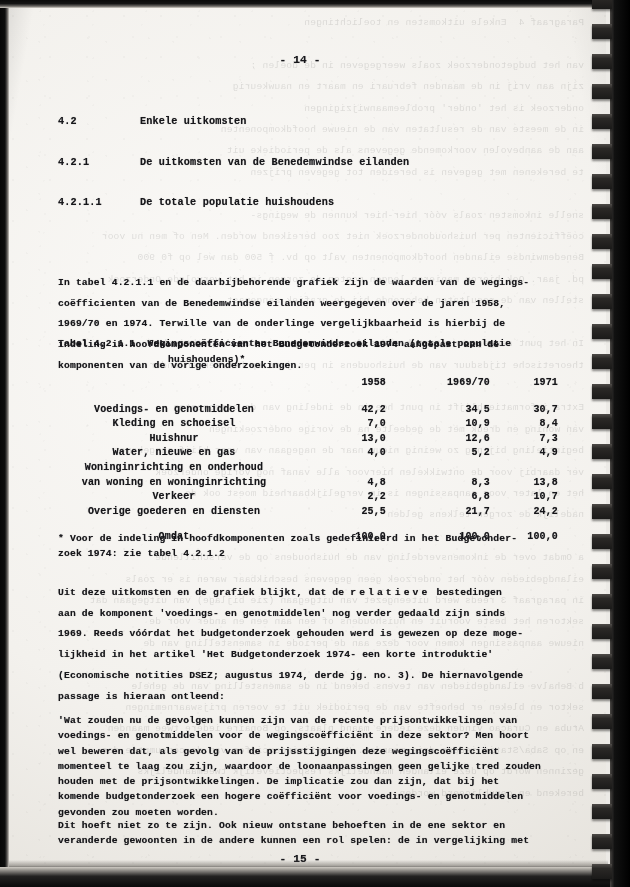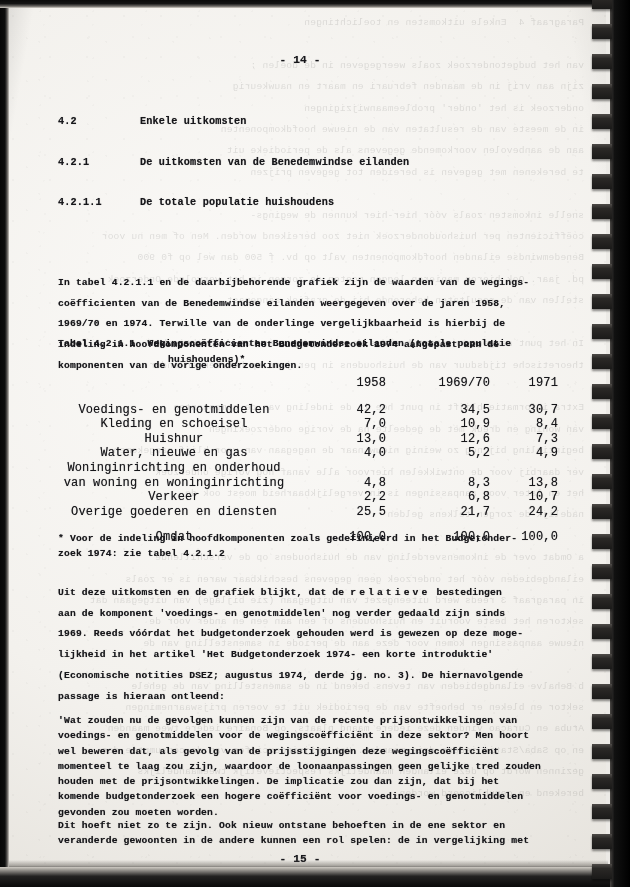--- a/index.html
+++ b/index.html
@@ -109,21 +109,21 @@
   .para.tight { line-height: 15.3px; }
 
   
   #table-title {
     position: absolute; left: 58px; top: 336px; width: 510px;
     font-weight: bold; line-height: 16px; white-space: pre;
   }
   #tbl { position: absolute; left: 58px; top: 376px; width: 500px; font-weight: bold; }
   #tbl table { border-collapse: collapse; width: 100%; }
   #tbl td, #tbl th {
-    padding: 0; font-weight: normal; font-size: 12px;
+    padding: 0; font-weight: bold; font-size: 10px;
     line-height: 14.6px; text-align: right; white-space: nowrap;
   }
   #tbl th { padding-bottom: 12px; }
   #tbl .lbl { text-align: center; width: 232px; }
   #tbl .c1 { width: 96px; }
   #tbl .c2 { width: 104px; }
   #tbl .c3 { width: 68px; }
   #tbl tr.gap td { height: 11px; line-height: 11px; }
   #tbl tr.total td { padding-top: 0; }
 

